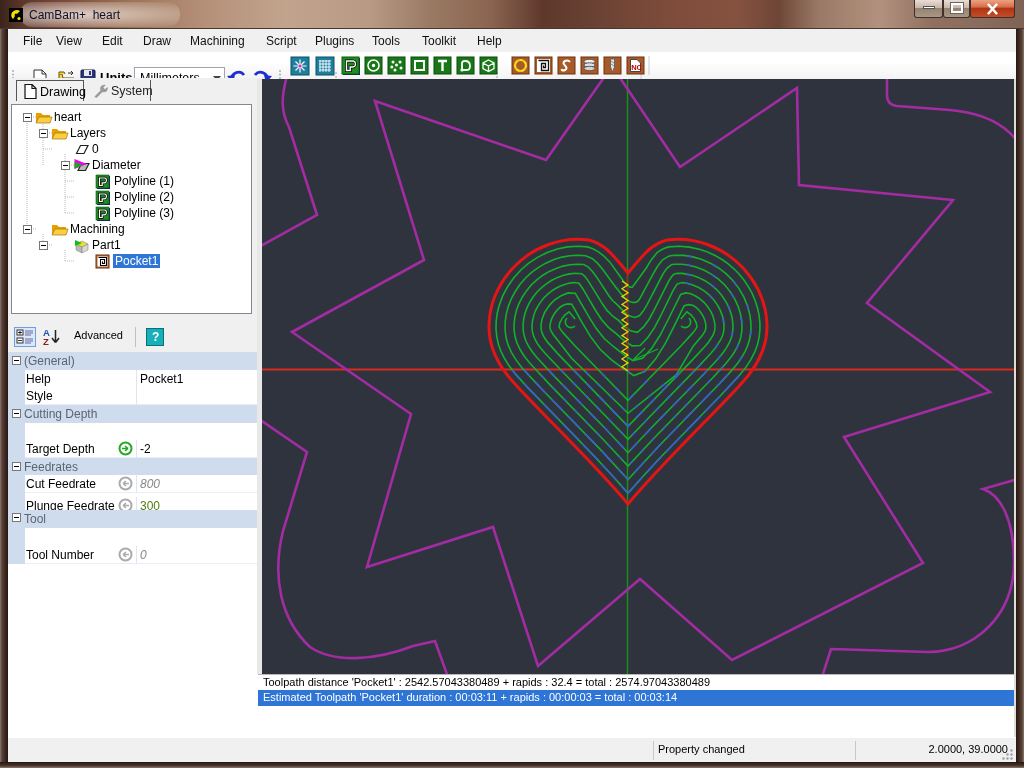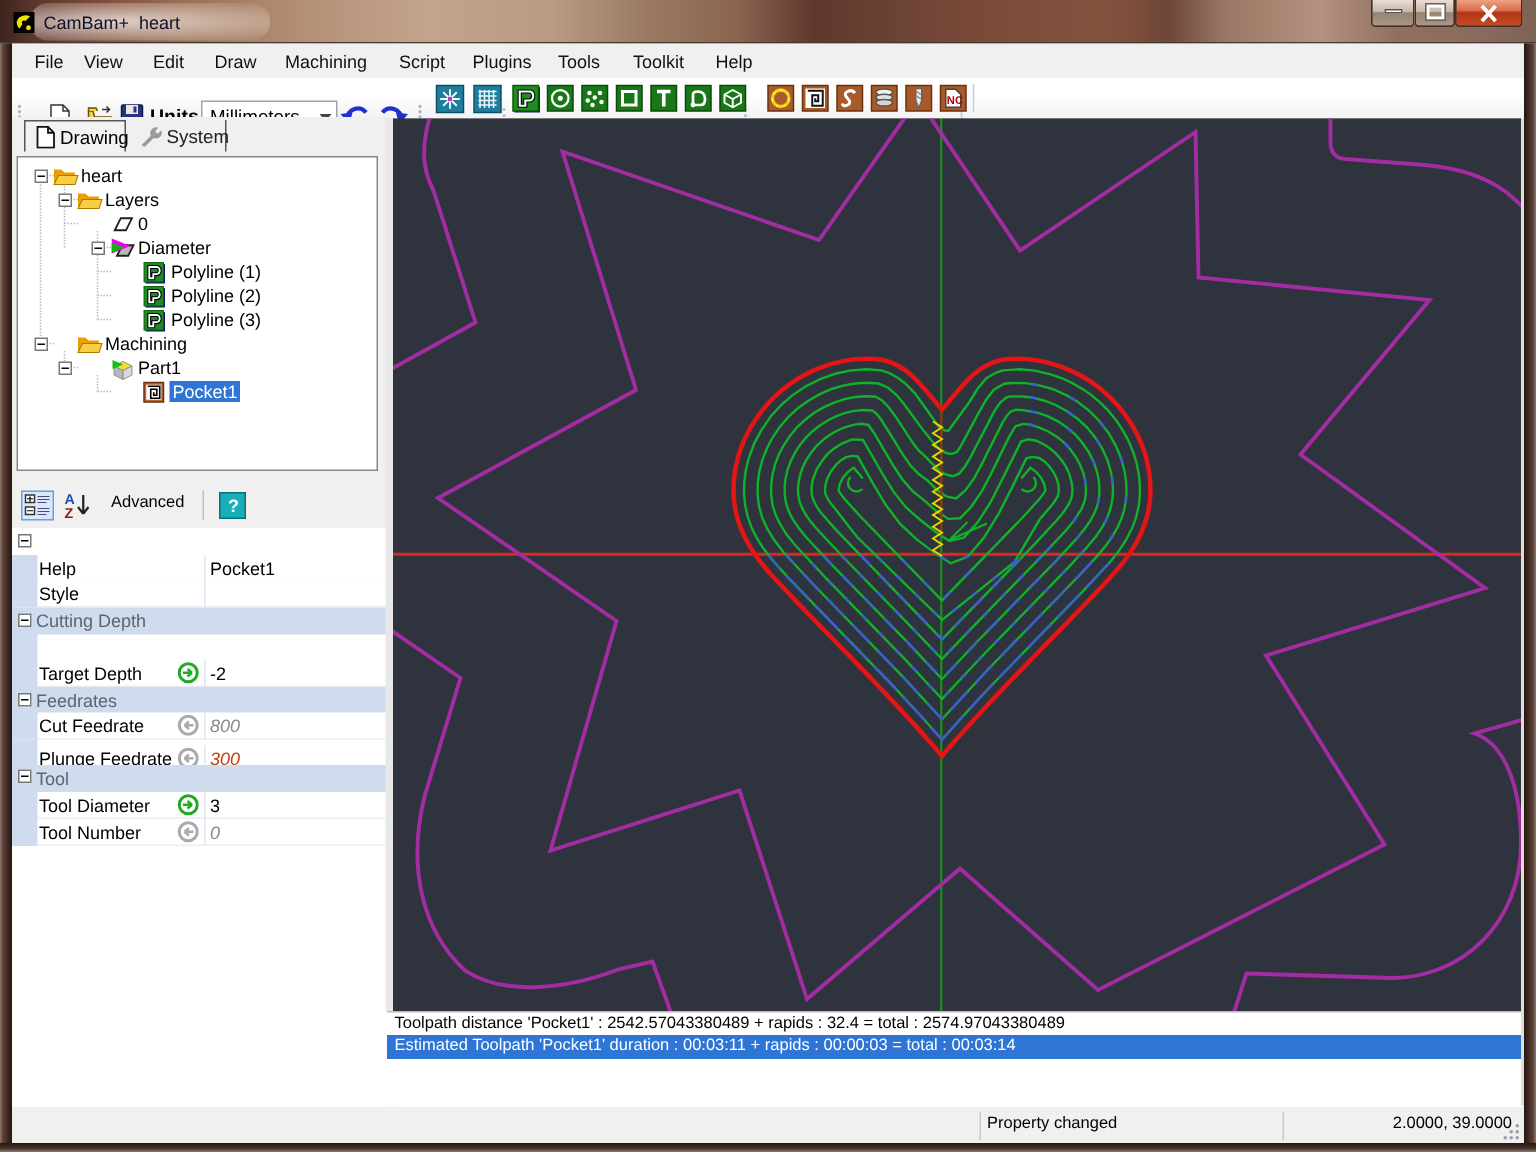--- a/index.html
+++ b/index.html
@@ -359,20 +359,23 @@
           <text x="1" y="18" font-size="9.5" font-weight="bold" fill="#8a2020">Z</text>
           <path d="M13.5,3 L13.5,15 M13.5,15.5 l-3.5,-4.5 M13.5,15.5 l3.5,-4.5" stroke="#222" stroke-width="1.5" fill="none"></path>
         </svg></div>
 <span class="abs" style="left:66px;top:5px;font-size:11px">Advanced</span>
 <div class="abs" style="left:127px;top:3px;width:1px;height:20px;background:#c0c0c0"></div>
 <div class="abs" style="left:138px;top:4px;width:18px;height:18px;background:#18b0b8;border:1px solid #0a7078">
         <span class="abs" style="left:5px;top:1px;font-size:12px;font-weight:bold;color:#fff">?</span>
       </div>
 </div>
 <div id="propgrid">
+<div class="pcat" style="top:0">
+        <span class="abs" style="left:16px;top:2px">(General)</span>
+      </div>
 <div class="prow" style="top:18px">
         <span class="plbl">Help</span>
         <span class="pval">Pocket1</span>
         <span class="pline"></span>
       </div>
 <div class="pgut" style="top:18px"></div>
 <div class="prow" style="top:35px">
         <span class="plbl">Style</span>
         <span class="pline"></span>
       </div>
@@ -399,39 +402,30 @@
         <span class="pval" style="color:#888;font-style:italic">800</span>
         <span class="pline"></span>
         <svg class="abs" style="left:93px;top:1px" width="15" height="15">
           <circle cx="7.5" cy="7.5" r="6" fill="#fff" stroke="#aaa" stroke-width="2"></circle>
           <path d="M11,7.5 H5 M5,7.5 l3,-2.5 M5,7.5 l3,2.5" stroke="#aaa" stroke-width="1.6" fill="none"></path>
         </svg>
       </div>
 <div class="pgut" style="top:123px"></div>
 <div class="prow" style="top:145px">
         <span class="plbl">Plunge Feedrate</span>
-        <span class="pval" style="color:#c2410c;font-style:italic">300</span>
+        <span class="pval" style="color:#4d7c0f;">300</span>
         <span class="pline"></span>
         <svg class="abs" style="left:93px;top:1px" width="15" height="15">
           <circle cx="7.5" cy="7.5" r="6" fill="#fff" stroke="#aaa" stroke-width="2"></circle>
           <path d="M11,7.5 H5 M5,7.5 l3,-2.5 M5,7.5 l3,2.5" stroke="#aaa" stroke-width="1.6" fill="none"></path>
         </svg>
       </div>
 <div class="pgut" style="top:141px"></div>
 <div class="pcat" style="top:158px">
         <span class="abs" style="left:16px;top:2px">Tool</span>
-      </div>
-<div class="prow" style="top:176px">
-        <span class="plbl">Tool Diameter</span>
-        <span class="pval">3</span>
-        <span class="pline"></span>
-        <svg class="abs" style="left:93px;top:1px" width="15" height="15">
-          <circle cx="7.5" cy="7.5" r="6" fill="#fff" stroke="#2a2" stroke-width="2"></circle>
-          <path d="M4,7.5 H10 M10,7.5 l-3,-2.5 M10,7.5 l-3,2.5" stroke="#2a2" stroke-width="1.6" fill="none"></path>
-        </svg>
       </div>
 <div class="pgut" style="top:176px"></div>
 <div class="prow" style="top:194px">
         <span class="plbl">Tool Number</span>
         <span class="pval" style="color:#888;font-style:italic">0</span>
         <span class="pline"></span>
         <svg class="abs" style="left:93px;top:1px" width="15" height="15">
           <circle cx="7.5" cy="7.5" r="6" fill="#fff" stroke="#aaa" stroke-width="2"></circle>
           <path d="M11,7.5 H5 M5,7.5 l3,-2.5 M5,7.5 l3,2.5" stroke="#aaa" stroke-width="1.6" fill="none"></path>
         </svg>

